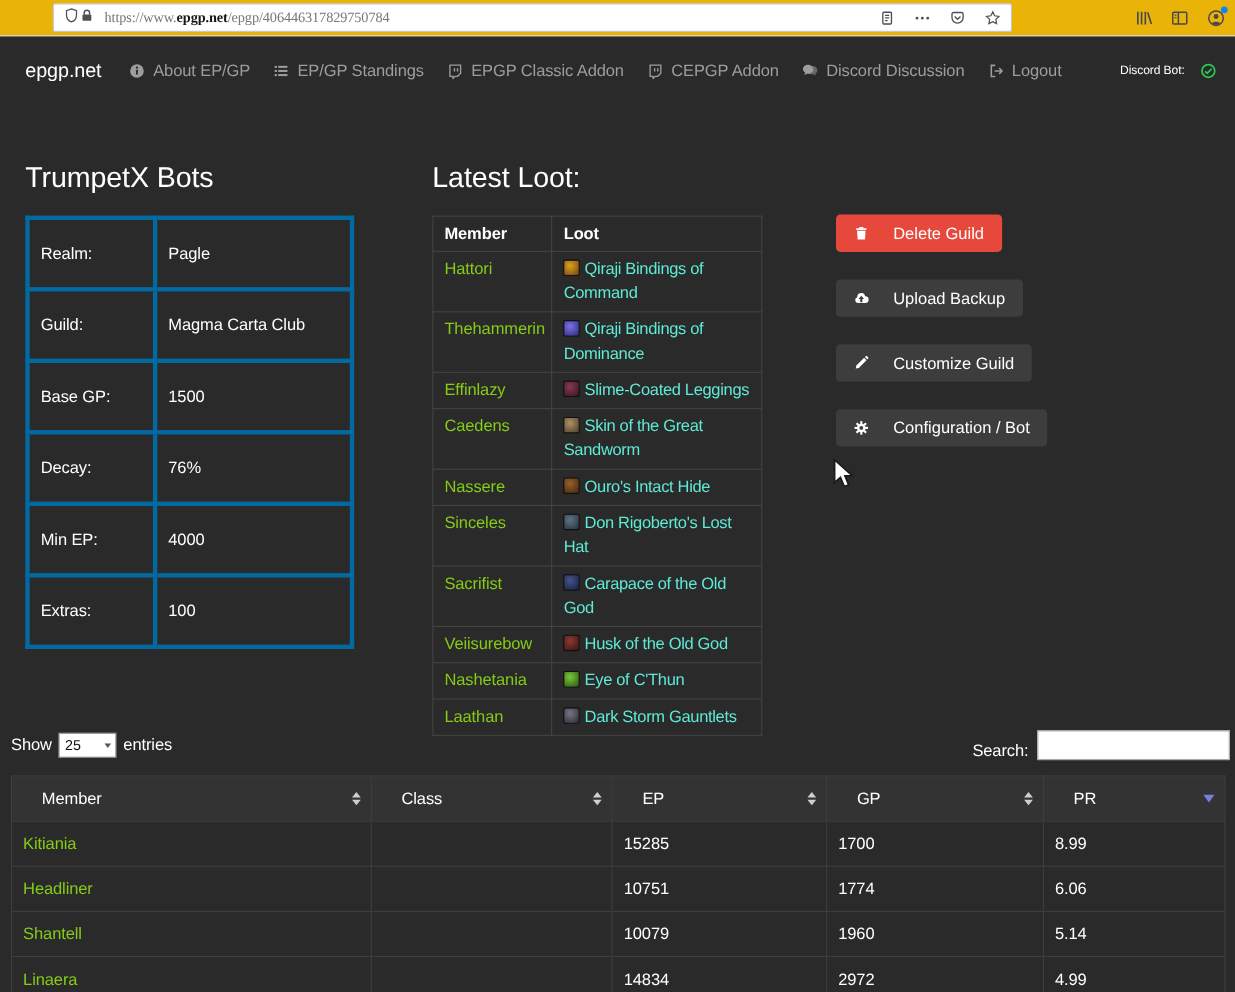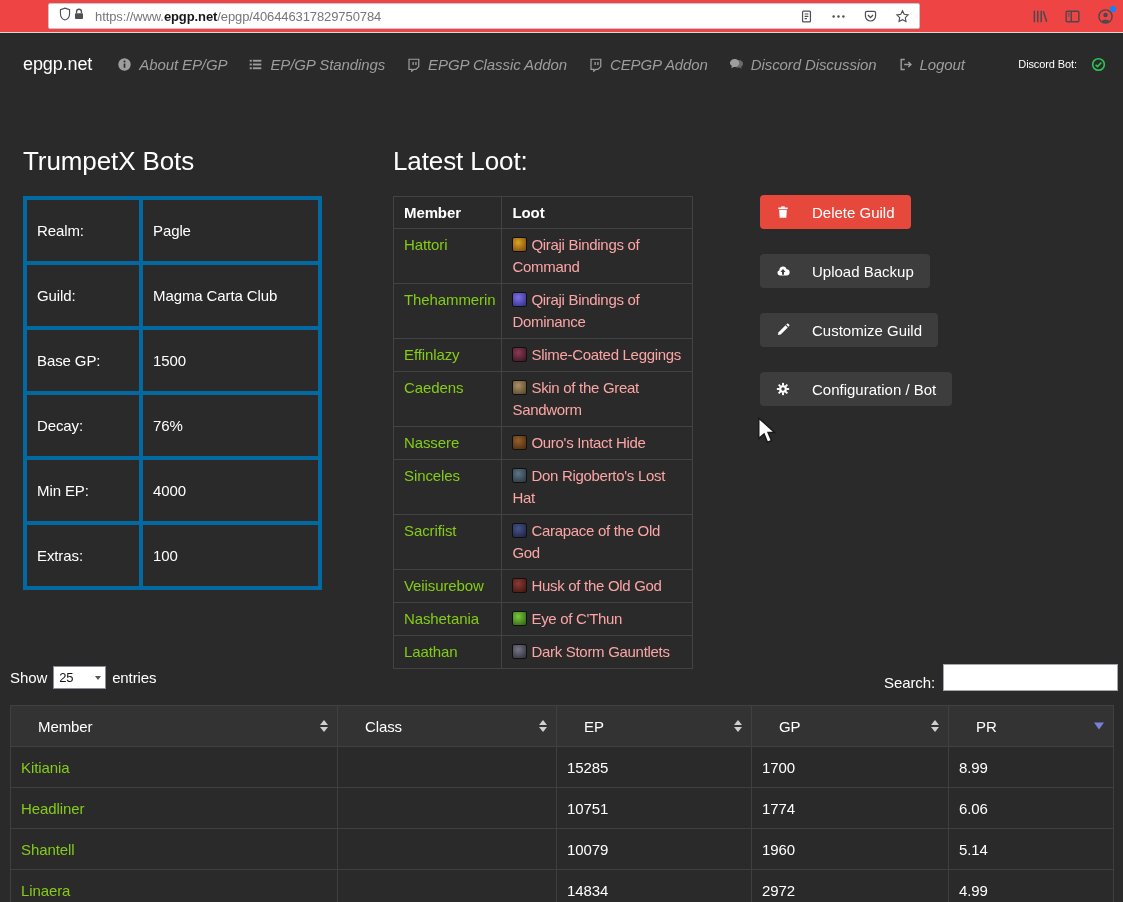--- a/index.html
+++ b/index.html
@@ -1,54 +1,54 @@
 <!DOCTYPE html>
 <html><head>
 <meta charset="utf-8">
 <style>
   html,body{margin:0;padding:0;background:#1f1f1f;}
   body{font-family:"Liberation Sans",sans-serif;}
   .app{position:relative;width:1123px;height:902px;background:#2a2a2a;overflow:hidden;letter-spacing:-0.1px;}
 
   
-  .chrome{position:absolute;top:0;left:0;width:1123px;height:33px;background:#ef4444;border-bottom:1px solid #d7d7db;box-sizing:border-box;}
+  .chrome{position:absolute;top:0;left:0;width:1123px;height:33px;background:#eab308;border-bottom:1px solid #d7d7db;box-sizing:border-box;font-family:Liberation Serif, serif;}
   .urlbar{position:absolute;left:48px;top:3px;width:872px;height:26px;background:#fff;border:1px solid #c6c6cc;border-radius:2px;box-sizing:border-box;display:flex;align-items:center;gap:9px;padding:0 9px;}
   .urlbar .icon{color:#4f4f55;display:inline-flex;}
   .url-text{font-size:13px;color:#76767c;white-space:nowrap;overflow:hidden;flex:1;}
   .url-text .domain{color:#17171b;font-weight:700;}
   .bar-right{display:flex;align-items:center;gap:17px;margin-left:auto;}
   .chrome-right{position:absolute;right:9px;top:0;height:32px;display:flex;align-items:center;gap:16px;color:#48484e;}
   .chrome-btn{display:inline-flex;position:relative;cursor:pointer;}
   .acct-dot{position:absolute;right:-2px;top:-2px;width:6px;height:6px;border-radius:50%;}
 
   
   .navbar{position:absolute;top:33px;left:0;width:1123px;height:62px;display:flex;align-items:center;padding:0 17px 0 23px;box-sizing:border-box;}
   .brand{color:#fff;font-size:18px;margin-right:25px;cursor:pointer;}
   .nav-items{display:flex;align-items:center;gap:21px;}
-  .nav-item{color:#9d9d9d;font-size:15px;display:flex;align-items:center;gap:7px;cursor:pointer;white-space:nowrap;font-style:italic;}
+  .nav-item{color:#9d9d9d;font-size:15px;display:flex;align-items:center;gap:7px;cursor:pointer;white-space:nowrap;}
   .nav-item .icon{display:inline-flex;}
   .bot-status{margin-left:auto;color:#fff;font-size:11px;display:flex;align-items:center;gap:14px;}
 
   
   .h2{position:absolute;margin:0;color:#fff;font-weight:400;font-size:26px;}
   .h-guild{left:23px;top:146px;}
   .h-loot{left:393px;top:146px;}
 
   
   .info-table{position:absolute;left:23px;top:196px;width:299px;border-collapse:collapse;font-size:15px;color:#fff;}
   .info-table td{border:4px solid #0369a1;padding:21px 10px;height:19px;}
   .info-table td.lbl{width:92px;}
 
   
   .loot-table{position:absolute;left:393px;top:196px;width:300px;border-collapse:collapse;font-size:15px;}
   .loot-table th{border:1px solid #434343;color:#fff;text-align:left;padding:7px 10px;font-weight:700;}
   .loot-table th.c-member{width:86px;}
   .loot-table td{border:1px solid #434343;padding:5px 6px 5px 10px;vertical-align:top;line-height:22px;}
   .member-link{color:#84cc16;text-decoration:none;white-space:nowrap;cursor:pointer;}
-  .loot-link{color:#fca5a5;text-decoration:none;cursor:pointer;letter-spacing:-0.3px;}
+  .loot-link{color:#5eead4;text-decoration:none;cursor:pointer;letter-spacing:-0.3px;}
   .item-icon{display:inline-block;width:15px;height:15px;border-radius:2px;border:1px solid #101010;box-sizing:border-box;vertical-align:-2px;margin-right:4px;}
 
   
   .actions{position:absolute;left:760px;top:195px;display:flex;flex-direction:column;align-items:flex-start;gap:25px;}
   .btn{height:34px;display:inline-flex;align-items:center;gap:22px;padding:0 16px;border:none;border-radius:4px;font-size:15px;color:#fff;cursor:pointer;font-family:inherit;white-space:nowrap;}
   .btn .icon{display:inline-flex;}
   .btn-danger{background:#e6493c;}
   .btn-dark{background:#3d3d3d;}
 
   

